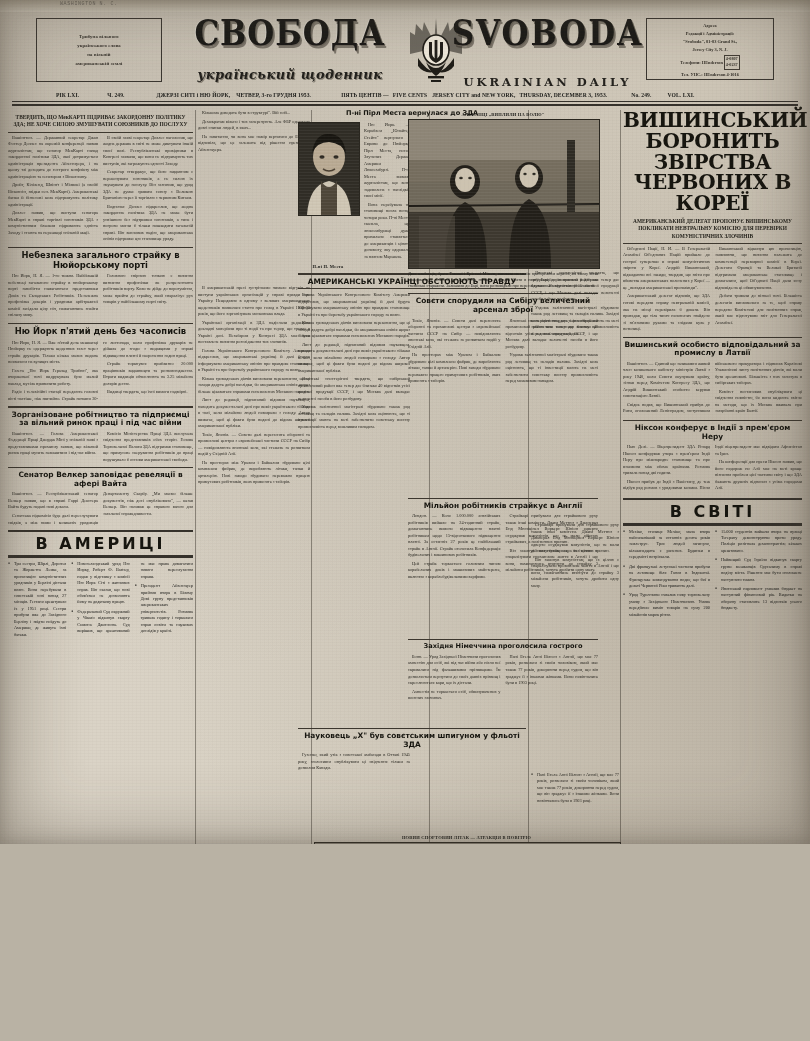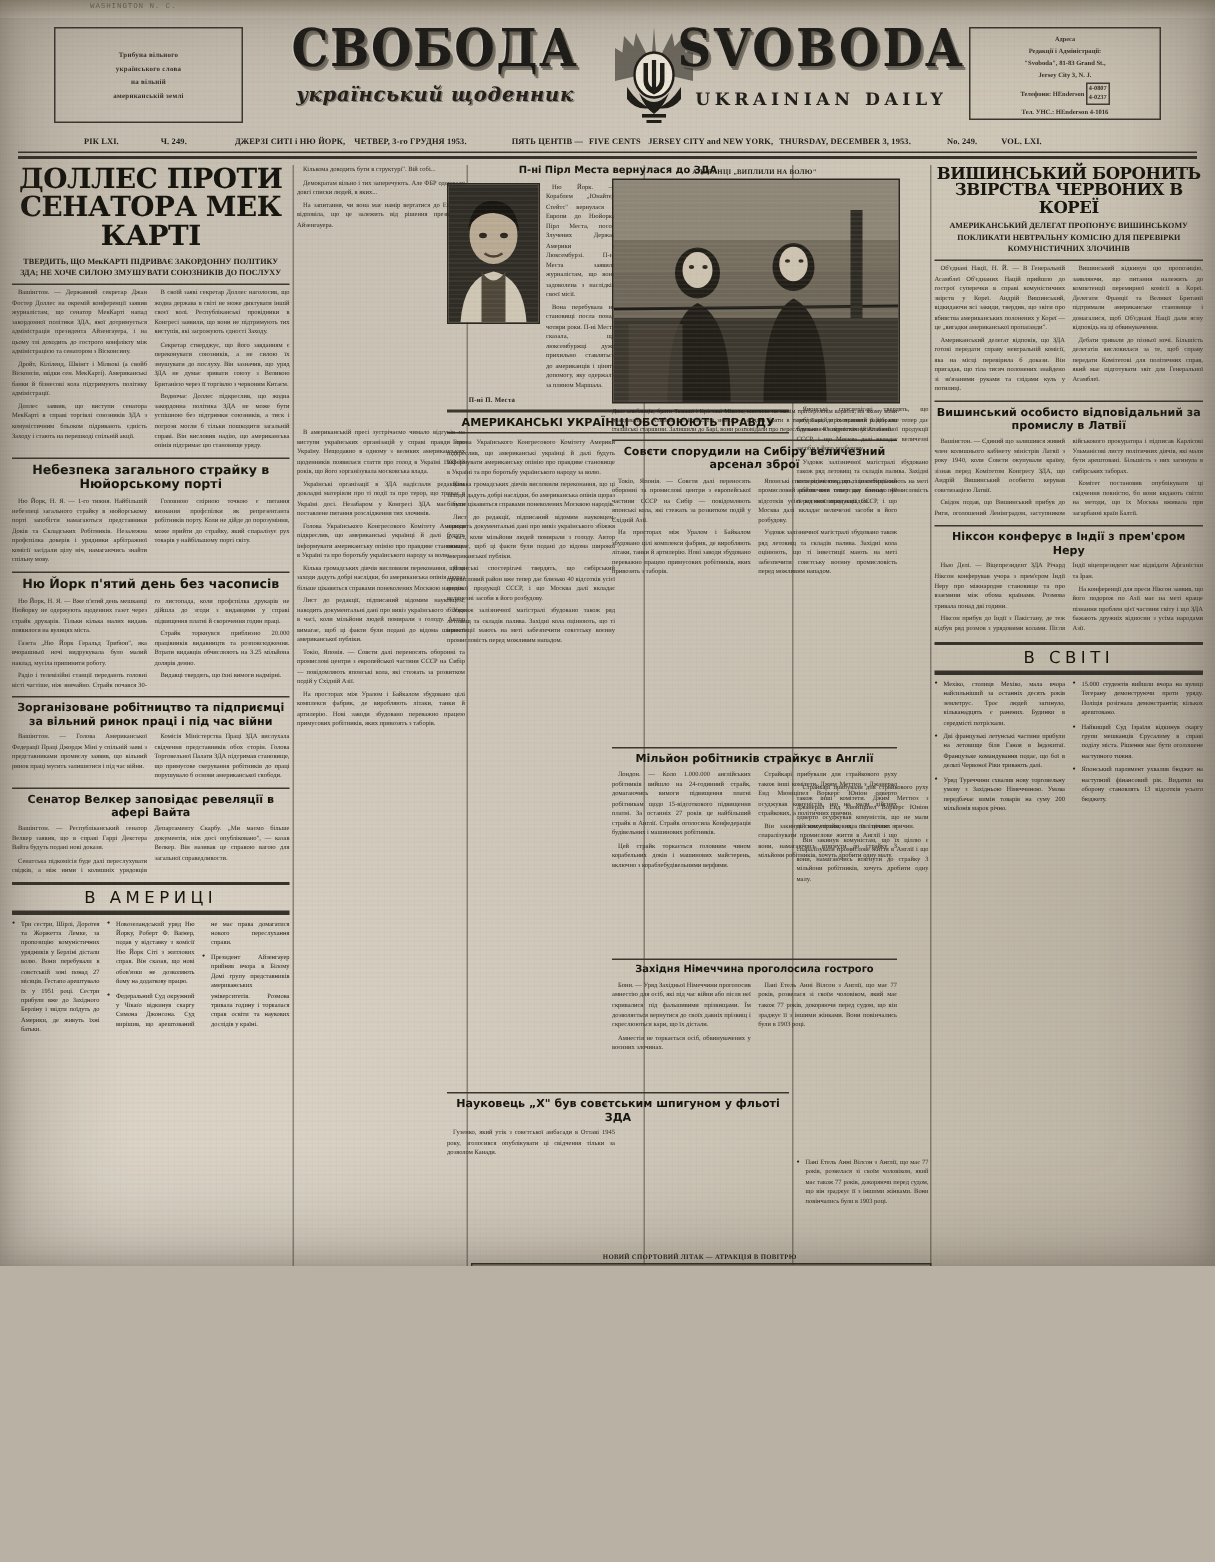--- a/index.html
+++ b/index.html
@@ -41,33 +41,33 @@
 
   .logo-ukr{position:absolute;left:165px;top:6px;width:250px;text-align:center;}
   .logo-ukr .big{
     font-family:"DejaVu Serif",serif;font-weight:bold;font-size:31px;letter-spacing:1px;
     color:#1b1a17;line-height:1;
     text-shadow:1px 1px 0 #6d675c, 2px 2px 0 rgba(60,55,46,.55), -1px 0 0 rgba(255,255,255,.25);
     transform:scaleY(1.12);
   }
   .logo-ukr .sub{
     font-family:"DejaVu Serif",serif;font-style:italic;font-weight:bold;font-size:13px;
-    margin-top:7px;color:#23211d;letter-spacing:.5px;
+    margin-top:18px;color:#23211d;letter-spacing:.5px;
     text-shadow:1px 1px 0 rgba(90,84,72,.6);
   }
   .logo-eng{position:absolute;left:430px;top:6px;width:235px;text-align:center;}
   .logo-eng .big{
     font-family:"DejaVu Serif",serif;font-weight:bold;font-size:31px;letter-spacing:2px;
     color:#1b1a17;line-height:1;
     text-shadow:1px 1px 0 #6d675c, 2px 2px 0 rgba(60,55,46,.55);
     transform:scaleY(1.12);
   }
   .logo-eng .sub{
     font-family:"DejaVu Serif",serif;font-weight:bold;font-size:11.5px;letter-spacing:3px;
-    margin-top:10px;color:#23211d;
+    margin-top:26px;color:#23211d;
   }
   .emblem{position:absolute;left:404px;top:2px;width:64px;height:72px;}
 
   
   .datebar{position:absolute;left:12px;top:88px;width:786px;height:13px;
     display:flex;align-items:center;font-size:5.6px;font-weight:bold;letter-spacing:.1px;}
   .datebar .seg{white-space:nowrap;}
   .rule-d1{position:absolute;left:12px;top:101px;width:786px;height:1.4px;background:#35312b;}
   .rule-d2{position:absolute;left:12px;top:104px;width:786px;height:2.2px;background:#35312b;}
 
@@ -78,21 +78,21 @@
   .c2{left:190px;width:112px;}
   .c3{left:290px;width:112px;}
   .c4{left:400px;width:95px;}
   .c5{left:523px;width:88px;}
   .c6{left:615px;width:179px;}
   .vrule{position:absolute;top:0;width:1px;background:#4b463d;opacity:.55;}
 
   h1.hl{font-family:"DejaVu Serif",serif;font-weight:bold;text-align:center;margin:0;
     line-height:1.04;color:#16150f;letter-spacing:-.3px;}
   .hl-xl{font-size:18.5px;}
-  .hl-lg{font-size:11px;}
+  .hl-lg{font-size:20px;}
   .sub-bold{font-weight:bold;font-size:5.4px;line-height:1.35;text-align:center;margin:4px 2px 3px;
     color:#24221c;}
   h2.sec{font-family:"DejaVu Sans",sans-serif;font-weight:bold;text-align:center;margin:0;
     font-size:8.4px;line-height:1.15;color:#16150f;}
   h2.sec.sm{font-size:7.4px;}
   h2.sec.xs{font-size:6.6px;}
   .sechead-rule{height:1.2px;background:#3b362e;margin:4px 0 3px;}
 
   .body{font-size:4.35px;line-height:1.5;text-align:justify;color:#2a2822;
     -webkit-hyphens:auto;hyphens:auto;}
@@ -101,22 +101,22 @@
   .three{column-count:3;column-gap:5px;}
 
   .photo{background:
       linear-gradient(160deg,#5c584f 0%,#3b382f 28%,#6e685b 52%,#2e2b24 74%,#57524a 100%);
     border:1px solid #2a2720;position:relative;overflow:hidden;}
   .photo::after{content:"";position:absolute;inset:0;
     background:repeating-linear-gradient(0deg,rgba(255,255,255,.05) 0 1px,transparent 1px 3px);}
   .cap{font-size:4.5px;font-weight:bold;text-align:center;letter-spacing:.2px;margin:2px 0;}
   .capsm{font-size:4.2px;line-height:1.45;text-align:justify;margin:2px 0;}
 
-  .bigbar{font-family:"DejaVu Sans",sans-serif;font-weight:normal;text-align:center;
-    font-size:11px;letter-spacing:3px;color:#16150f;}
+  .bigbar{font-family:"DejaVu Sans",sans-serif;font-weight:bold;text-align:center;
+    font-size:16px;letter-spacing:3px;color:#16150f;}
   .dbl-rule{height:2.4px;background:#35312b;margin:2px 0;}
   .sgl-rule{height:1px;background:#3d382f;margin:2px 0;}
 
   ul.bull{list-style:none;margin:0;padding:0;}
   ul.bull li{font-size:4.3px;line-height:1.5;text-align:justify;margin-bottom:3px;
     position:relative;padding-left:6px;}
   ul.bull li::before{content:"\25CF";position:absolute;left:0;top:0;font-size:3.4px;}
 
   .planewrap{position:relative;}
   .plane{width:100%;height:100%;display:block;}
@@ -211,21 +211,20 @@
   <div class="cols">
 
     <div class="vrule" style="left:187px;height:760px;"></div>
     <div class="vrule" style="left:303px;height:925px;"></div>
     <div class="vrule" style="left:421px;height:925px;"></div>
     <div class="vrule" style="left:520px;height:760px;"></div>
     <div class="vrule" style="left:612px;height:925px;"></div>
 
     <div class="col c1">
 
-      <h1 class="hl hl-xl">ДОЛЛЕС ПРОТИ СЕНАТОРА МЕК КАРТІ</h1>
       <div class="sub-bold">ТВЕРДИТЬ, ЩО МекКАРТІ ПІДРИВАЄ ЗАКОРДОННУ ПОЛІТИКУ ЗДА; НЕ ХОЧЕ СИЛОЮ ЗМУШУВАТИ СОЮЗНИКІВ ДО ПОСЛУХУ</div>
       <div class="sgl-rule"></div>
 
       <div class="body two">
         <p>Вашінгтон. — Державний секретар Джан Фостер Доллес на окремій конференції заявив журналістам, що сенатор МекКарті напад закордонної політики ЗДА, якої дотримується адміністрація президента Айзенгауера, і на цьому тлі доходить до гострого конфлікту між адміністрацією та сенатором з Вісконсину.</p>
         <p>Дройт, Кіліленд, Швінґт і Мілвокі (а свойб Вісконсін, звідки сен. МекКарті). Американські банки й бізнесові кола підтримують політику адміністрації.</p>
         <p>Доллес заявив, що виступи сенатора МекКарті в справі торгівлі союзників ЗДА з комуністичним бльоком підривають єдність Заходу і стають на перешкоді спільній акції.</p>
         <p>В своїй заяві секретар Доллес наголосив, що жодна держава в світі не може диктувати іншій своєї волі. Республіканські провідники в Конгресі заявили, що вони не підтримують тих виступів, які загрожують єдності Заходу.</p>
         <p>Секретар стверджує, що його завданням є переконувати союзників, а не силою їх змушувати до послуху. Він зазначив, що уряд ЗДА не думає зривати союзу з Великою Британією через її торгівлю з червоним Китаєм.</p>
         <p>Водночас Доллес підкреслив, що жодна закордонна політика ЗДА не може бути успішною без підтримки союзників, а тиск і погрози могли б тільки пошкодити загальній справі. Він висловив надію, що американська опінія підтримає цю становище уряду.</p>

